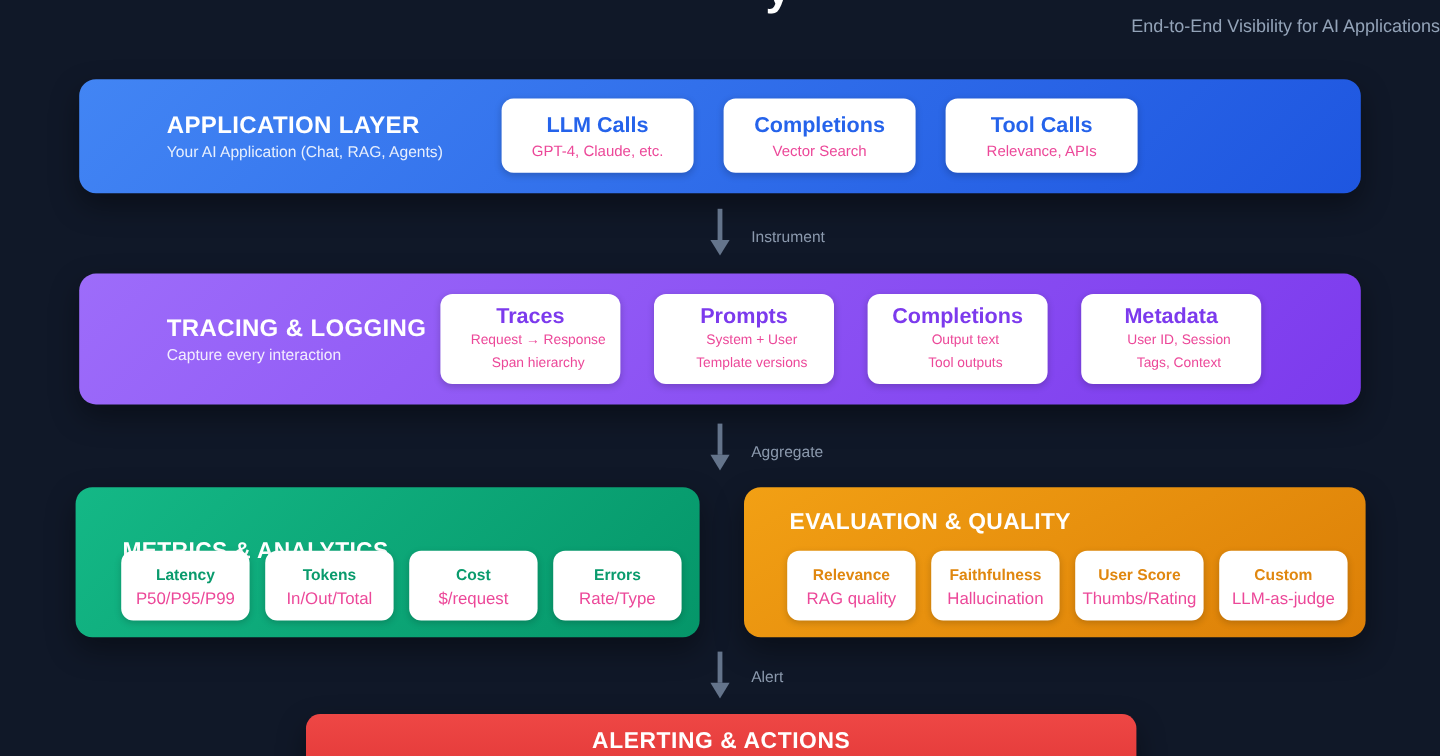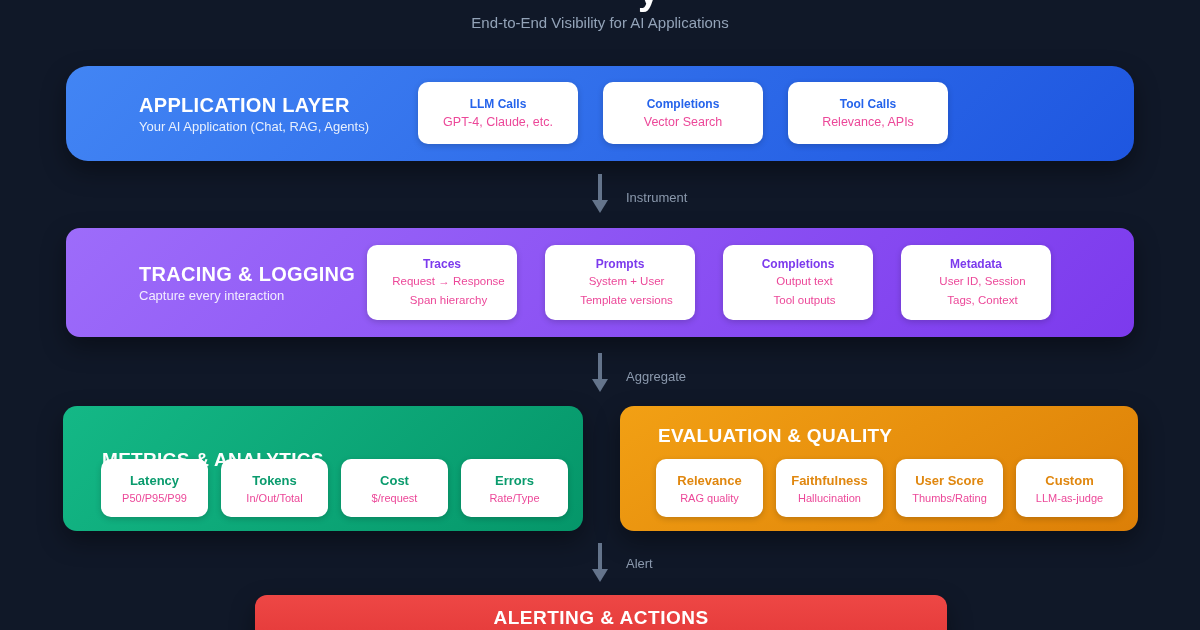--- a/index.html
+++ b/index.html
@@ -1,53 +1,53 @@
 <!DOCTYPE html>
 <html><head>
 <meta charset="utf-8">
 <style>
   html,body{margin:0;padding:0;background:#101828;}
   .stage{position:relative;width:1200px;height:630px;overflow:hidden;background:#101828;
          font-family:"Liberation Sans",sans-serif;margin:0 auto;}
 
   
   .title-partial{position:absolute;left:638px;top:-28px;font-size:38px;font-weight:700;color:#ffffff;line-height:1;}
-  .subtitle{position:absolute;left:0;top:14px;width:100%;text-align:center;font-size:15px;color:#93a3b8;}
+  .subtitle{position:absolute;left:0;top:14px;width:100%;text-align:right;font-size:15px;color:#93a3b8;}
 
   
   .sec{position:absolute;border-radius:14px;box-shadow:0 10px 24px rgba(0,0,0,.38);}
-  .sec-blue  {left:66px; top:66px; width:1068px;height:95px; background:linear-gradient(135deg,#4285f4,#1e56e0);border-radius:22px;}
+  .sec-blue  {left:66px; top:66px; width:1068px;height:95px; background:linear-gradient(135deg,#4285f4,#1e56e0);}
   .sec-purple{left:66px; top:228px;width:1068px;height:109px;background:linear-gradient(135deg,#9d6cfa,#7c3aed);}
   .sec-green {left:63px; top:406px;width:520px; height:125px;background:linear-gradient(135deg,#14b886,#059669);}
   .sec-orange{left:620px;top:406px;width:518px; height:125px;background:linear-gradient(150deg,#f2a014,#dc7f07);}
   .sec-red   {left:255px;top:595px;width:692px; height:70px; border-radius:12px;background:linear-gradient(180deg,#ee4745,#df3434);}
 
   .hd{position:absolute;left:73px;top:50%;transform:translateY(-50%);color:#fff;}
   .hd .ttl{font-size:20px;font-weight:800;letter-spacing:.3px;}
   .hd .sub{font-size:13px;margin-top:2px;color:rgba(255,255,255,.88);}
 
   .sec-title-sm{position:absolute;top:19px;font-size:19px;font-weight:800;color:#fff;letter-spacing:.3px;}
   .sec-green  .sec-title-sm{left:39px;margin-top:24px;}
   .sec-orange .sec-title-sm{left:38px;}
 
   .sec-red .ttl-center{position:absolute;left:0;top:12px;width:100%;text-align:center;
                        font-size:19px;font-weight:800;color:#fff;letter-spacing:.5px;}
 
   
   .card{position:absolute;background:#ffffff;border-radius:10px;display:flex;flex-direction:column;
         align-items:center;justify-content:center;text-align:center;box-shadow:0 2px 6px rgba(0,0,0,.18);}
-  .card .c-title{font-size:12px;font-weight:700;}
+  .card .c-title{font-size:18px;font-weight:700;}
   .card .c-line{font-size:12.5px;color:#ec4899;margin-top:4px;}
   .card-b{top:16px;width:160px;height:62px;}
   .card-b .c-title{color:#2563eb;}
   .card-p{top:17px;width:150px;height:75px;}
   .card-p .c-title{color:#7c3aed;}
   .card-p .c-line{font-size:11.5px;margin-top:3px;line-height:1.35;padding-left:13px;}
   .card-s{top:53px;width:107px;height:58px;margin-left:12px;}
-  .card-s .c-line{font-size:11px;}
+  .card-s .c-line{font-size:14px;}
   .sec-green  .card-s .c-title{color:#0a9b6d;font-size:13px;}
   .sec-orange .card-s .c-title{color:#e0870f;font-size:13px;}
 
   
   .arrow{position:absolute;left:598px;width:4px;background:#64748b;}
   .arrow-head{position:absolute;left:592px;width:0;height:0;
               border-left:8px solid transparent;border-right:8px solid transparent;border-top:13px solid #64748b;}
   .arrow-label{position:absolute;left:626px;font-size:13px;color:#8b99ad;}
 </style>
 </head>

